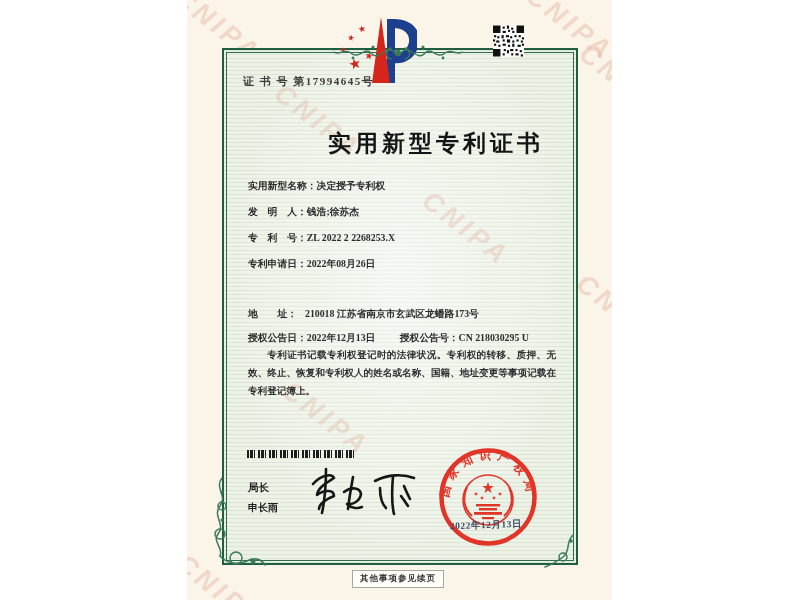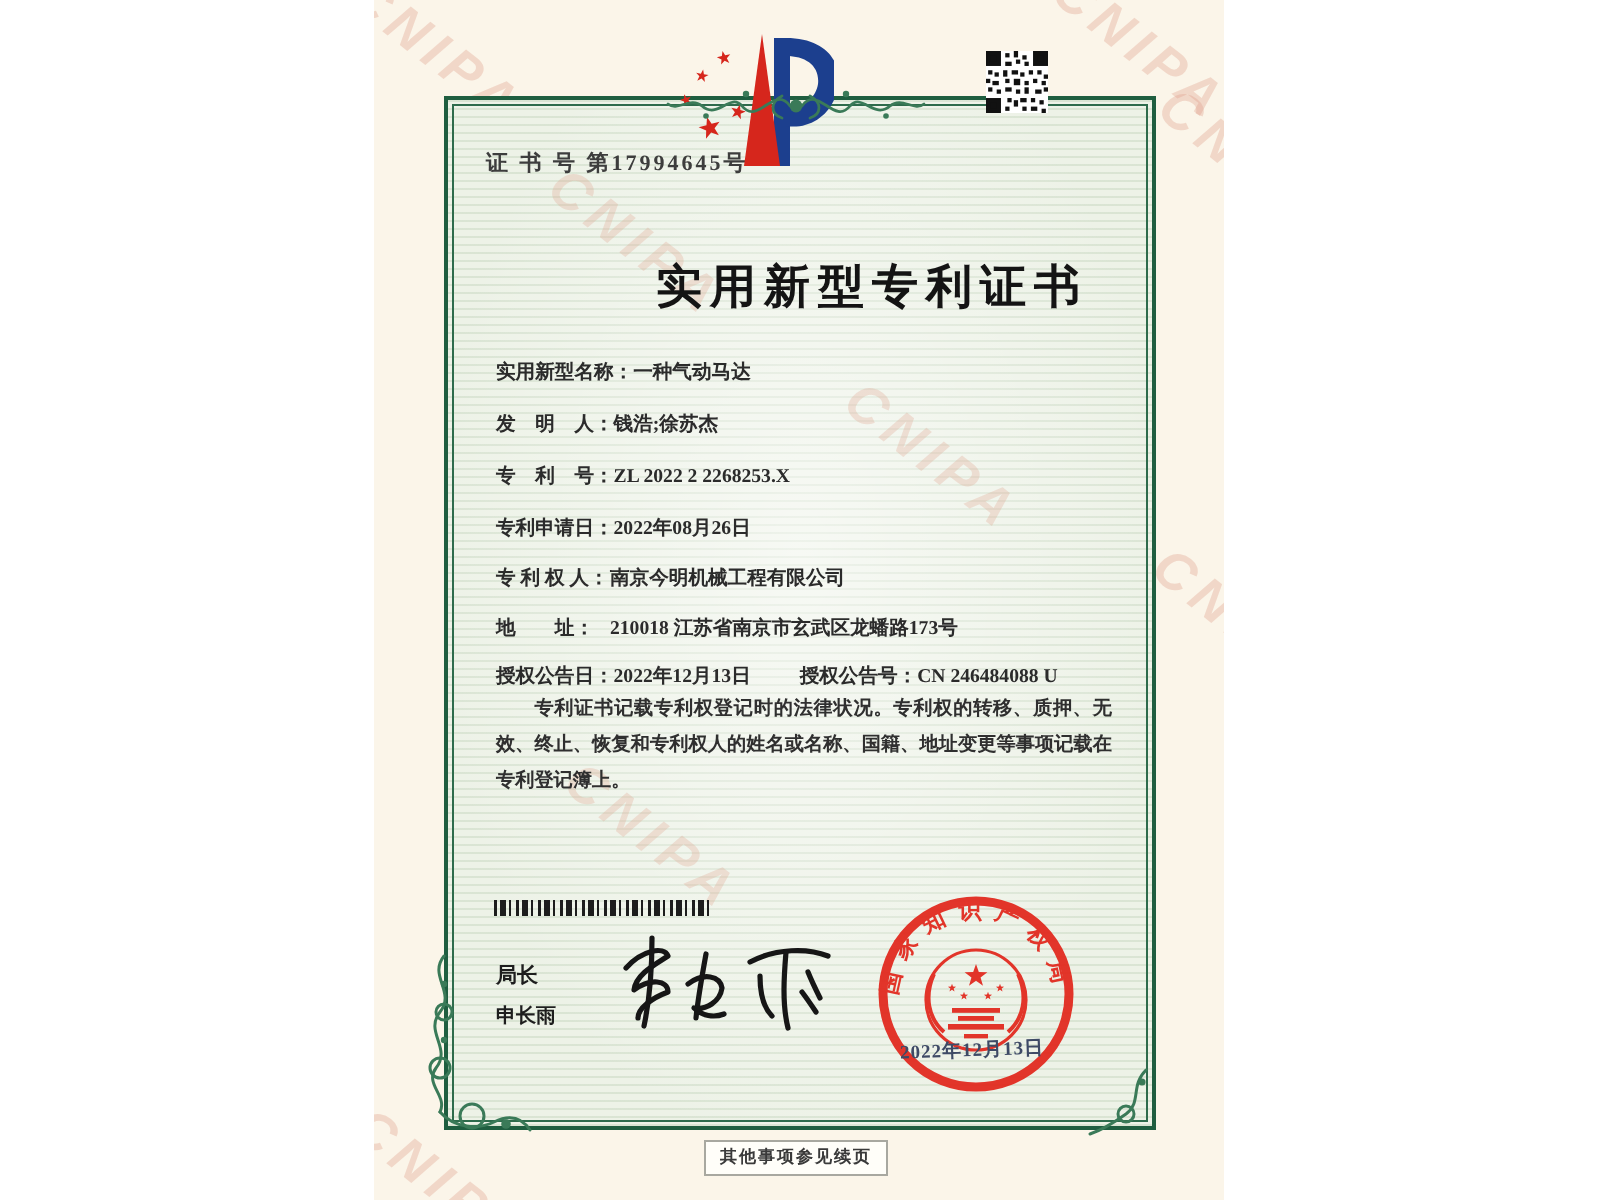--- a/index.html
+++ b/index.html
@@ -147,41 +147,38 @@
       <rect x="26" y="27" width="2" height="2"></rect>
       <rect x="2" y="2" width="3" height="3" fill="#111111"></rect>
         <rect x="24" y="2" width="3" height="3"></rect>
         <rect x="2" y="24" width="3" height="3"></rect>
     </g>
   </svg>
 
   <div class="abs title">实用新型专利证书</div>
 
   <div class="abs frow" style="top:180px;">
-    <span class="lab">实用新型名称：</span><span>一种气动马达</span>
+    <span class="lab">实用新型名称：</span><span>决定授予专利权</span>
   </div>
   <div class="abs frow" style="top:206px;">
     <span class="lab">发　明　人：</span><span>钱浩;徐苏杰</span>
   </div>
   <div class="abs frow" style="top:232px;">
     <span class="lab">专　利　号：</span><span>ZL 2022 2 2268253.X</span>
   </div>
   <div class="abs frow" style="top:258px;">
     <span class="lab">专利申请日：</span><span>2022年08月26日</span>
-  </div>
-  <div class="abs frow" style="top:283px;">
-    <span class="lab">专 利 权 人：</span><span>南京今明机械工程有限公司</span>
   </div>
   <div class="abs frow" style="top:308px;">
     <span class="lab">地　　址：</span><span>210018 江苏省南京市玄武区龙蟠路173号</span>
   </div>
   <div class="abs frow" style="top:332px;">
     <span>授权公告日：</span><span>2022年12月13日</span>
     <span class="grant-no" style="position:static;display:inline-block;margin-left:22px;">
-      <span>授权公告号：</span><span>CN 246484088 U</span>
+      <span>授权公告号：</span><span>CN 218030295 U</span>
     </span>
   </div>
 
   <div class="abs notice">
     <p>专利证书记载专利权登记时的法律状况。专利权的转移、质押、无效、终止、恢复和专利权人的姓名或名称、国籍、地址变更等事项记载在专利登记簿上。</p>
   </div>
 
   <div class="abs barcode"></div>
 
   <div class="abs dir-title">局长</div>

